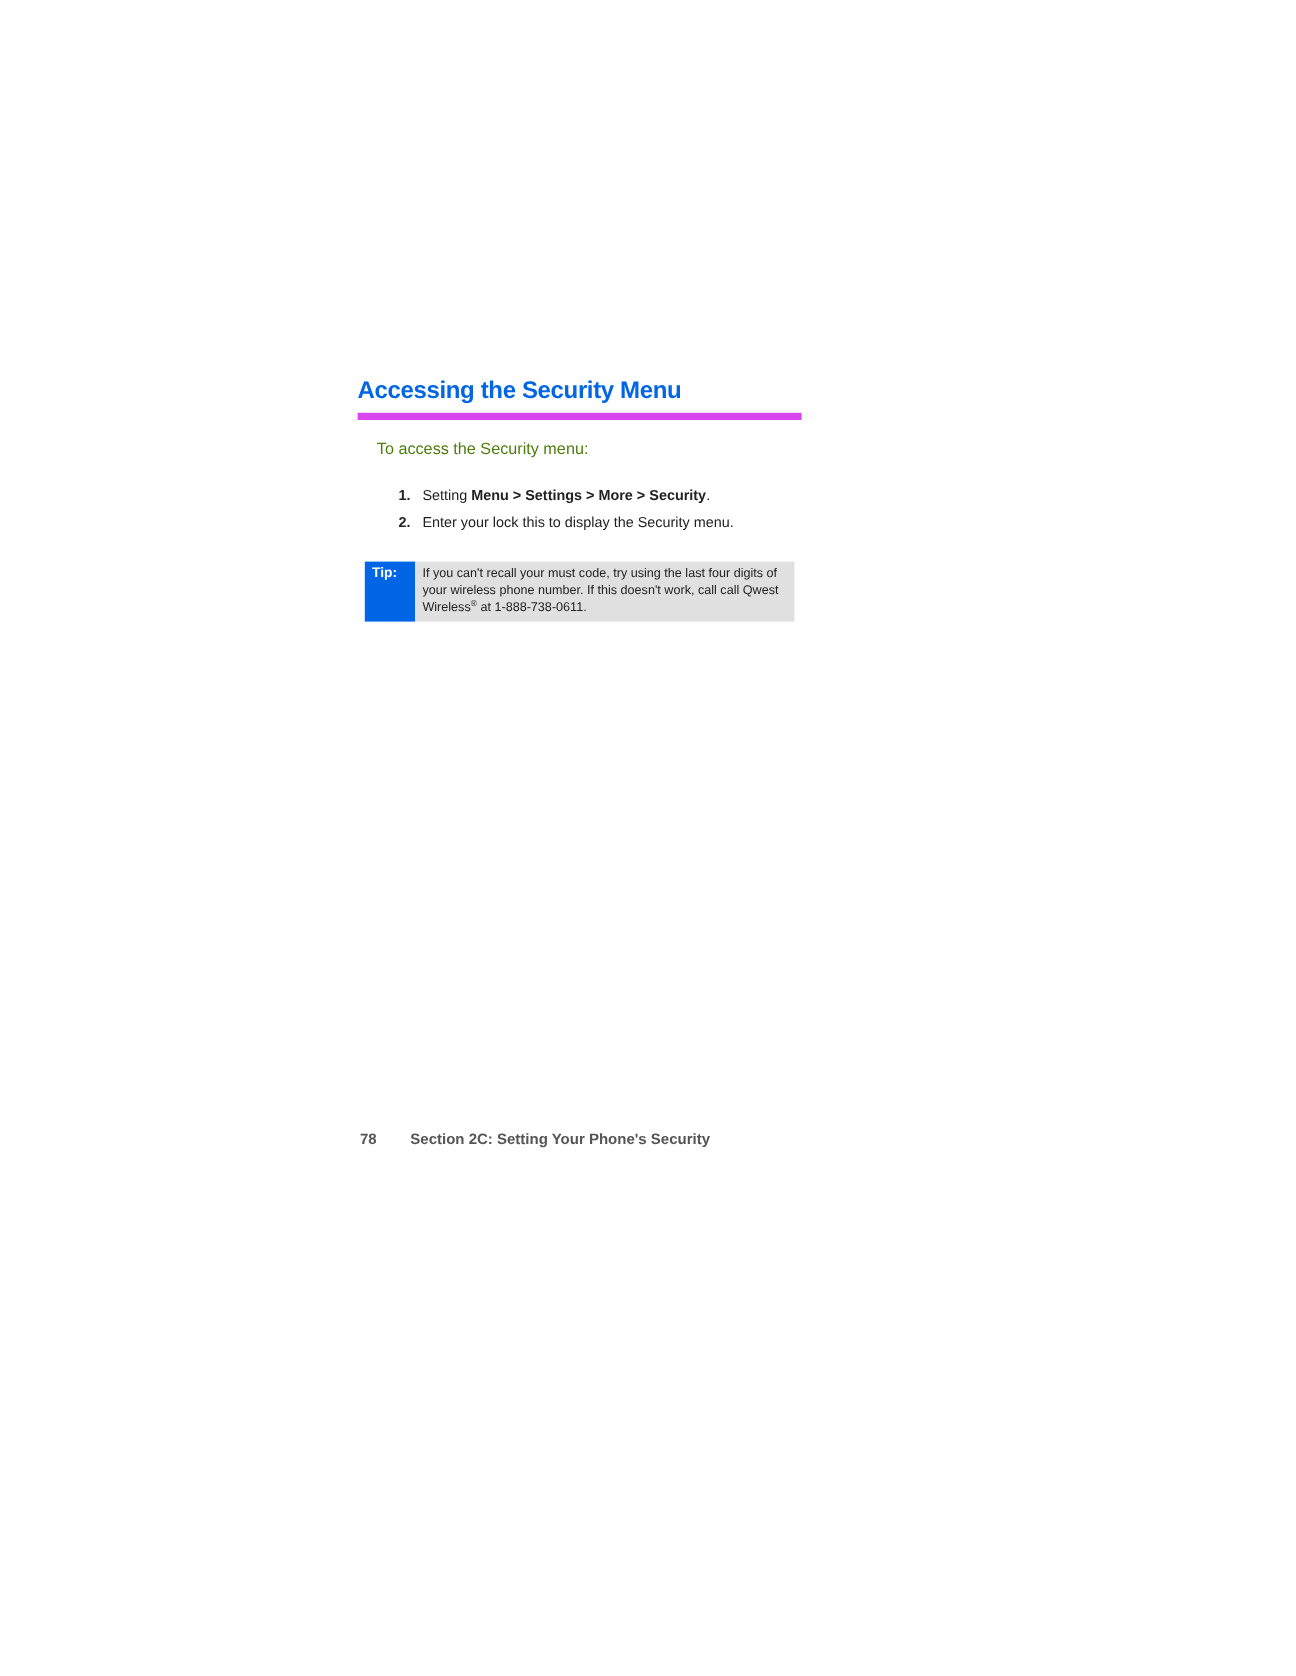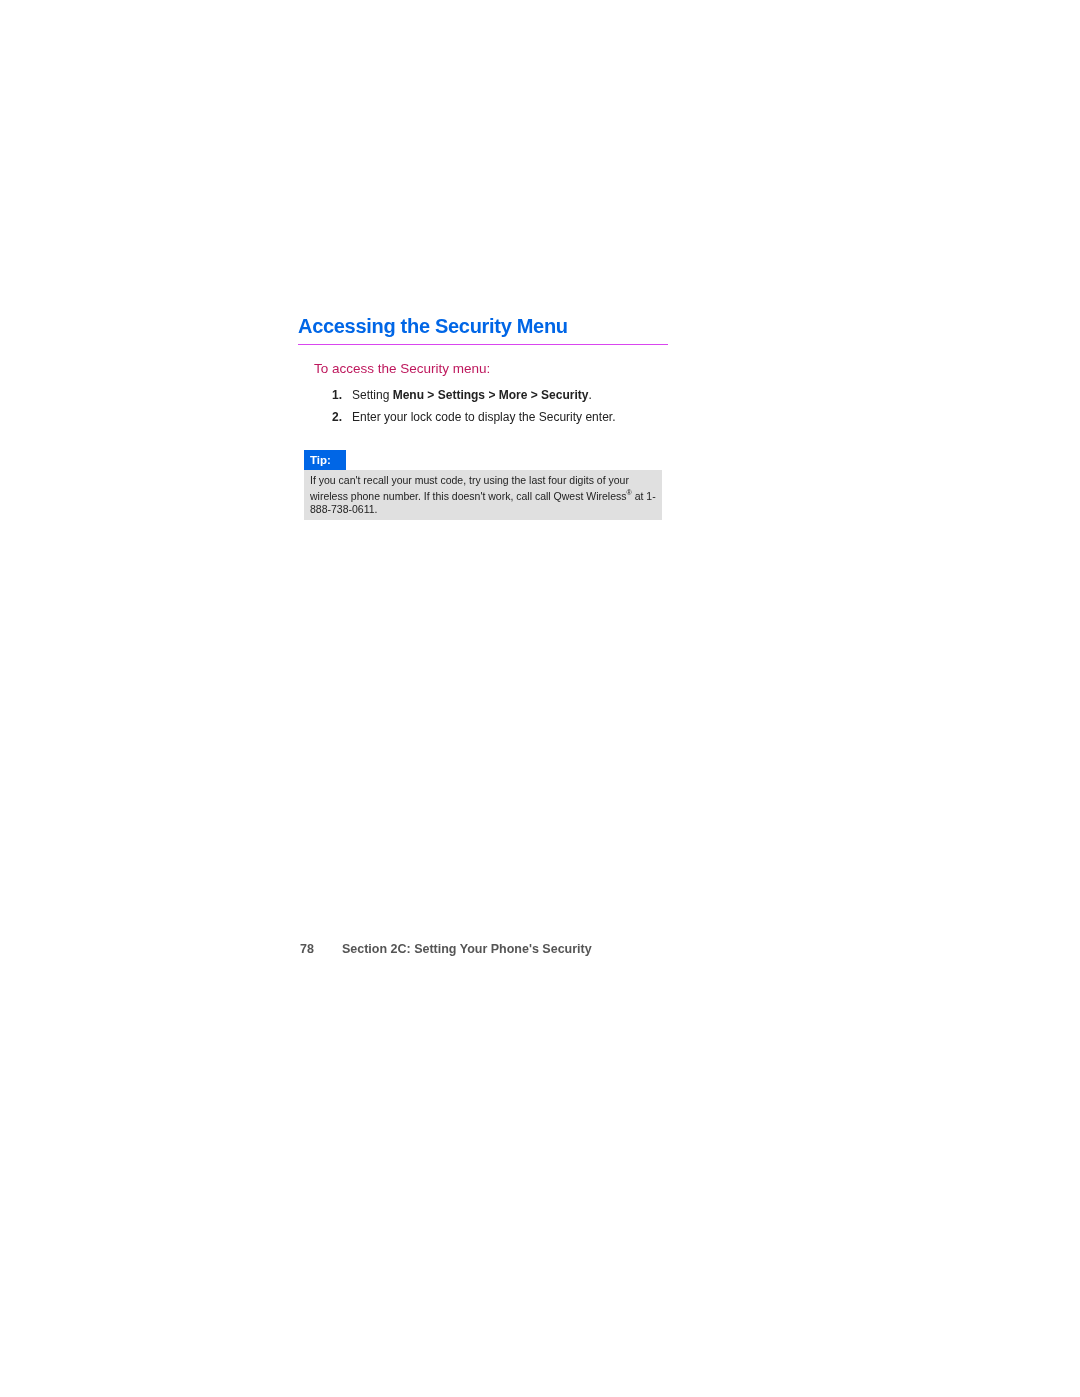--- a/index.html
+++ b/index.html
@@ -20,35 +20,35 @@
       top: 315px;
       width: 370px;
     }
     .heading {
       color: #0066e6;
       font-size: 20px;
       font-weight: bold;
       font-family: Arial, Helvetica, sans-serif;
       letter-spacing: -0.3px;
       padding-bottom: 6px;
-      border-bottom: 1px solid #d946ef;
+      border-bottom: 6px solid #d946ef;
       margin-bottom: 16px;
     }
     .intro {
       color: #333;
       font-size: 12px;
       line-height: 1.35;
       margin-left: 16px;
       margin-bottom: 14px;
     }
     .subheading {
-      color: #be185d;
+      color: #4d7c0f;
       font-size: 13.5px;
       margin-left: 16px;
-      margin-bottom: 10px;
+      margin-bottom: 23px;
       font-family: Arial, Helvetica, sans-serif;
     }
     .steps {
       margin-left: 34px;
       margin-bottom: 24px;
     }
     .step {
       display: flex;
       color: #222;
       font-size: 12px;
@@ -63,21 +63,20 @@
     .step-text {
       flex: 1;
     }
     .step-bold {
       font-weight: bold;
     }
     .tip-box {
       display: flex;
       margin-left: 6px;
       width: 358px;
-      flex-direction: column;
     }
     .tip-label {
       background: #0066e6;
       color: #fff;
       font-weight: bold;
       font-size: 11.5px;
       width: 42px;
       padding: 4px 6px;
       flex-shrink: 0;
     }
@@ -122,21 +121,21 @@
   <div class="steps">
     <div class="step">
       <span class="step-num">1.</span>
       <span class="step-text">
         <span>Setting </span><span class="step-bold">Menu &gt; Settings &gt; More &gt; Security</span><span>.</span>
       </span>
     </div>
     <div class="step">
       <span class="step-num">2.</span>
       <span class="step-text">
-        <span>Enter your lock code to display the Security enter.</span><span class="step-bold"></span><span></span>
+        <span>Enter your lock this to display the Security menu.</span><span class="step-bold"></span><span></span>
       </span>
     </div>
   </div>
 
   <div class="tip-box">
     <div class="tip-label">Tip:</div>
     <div class="tip-content">
       <span>If you can't recall your must code, try using the last four digits of your wireless phone number. If this doesn't work, call call Qwest Wireless</span><span class="reg-mark">®</span><span> at 1-888-738-0611.</span>
     </div>
   </div>

